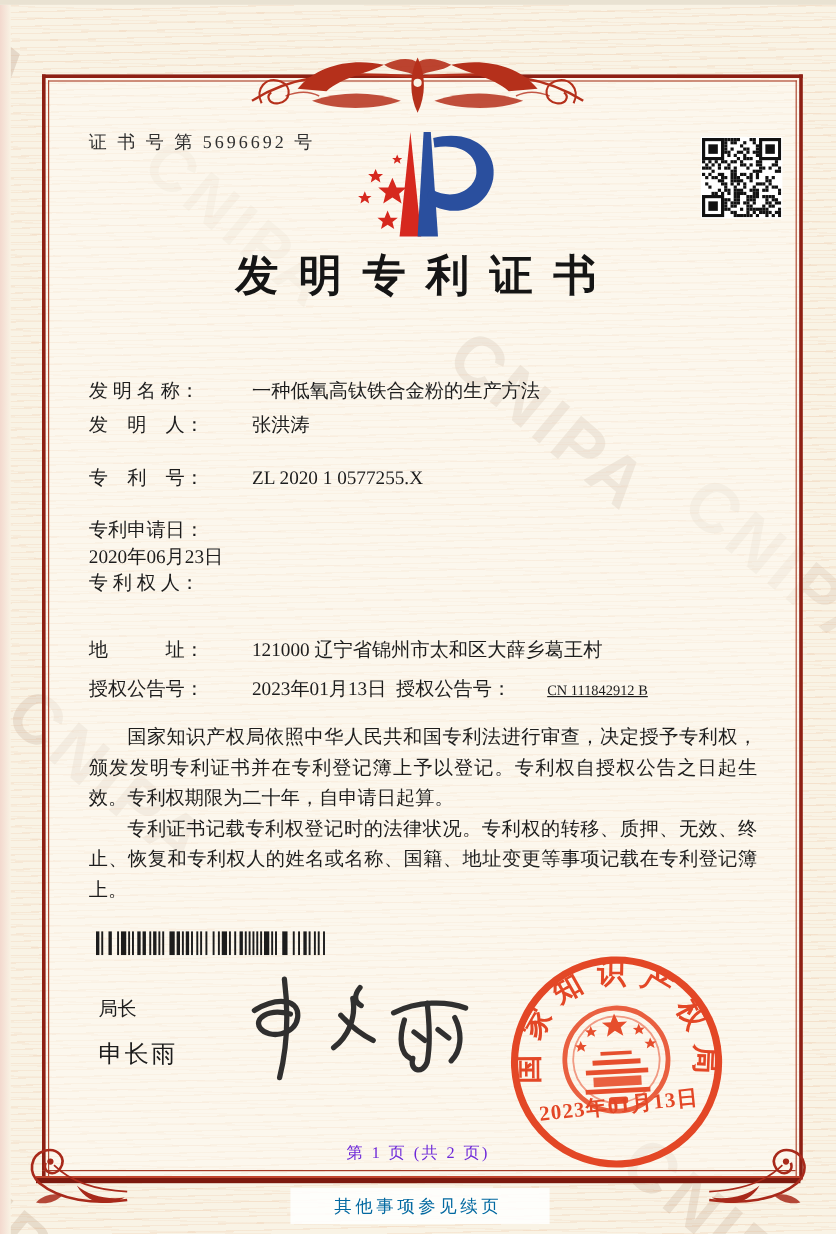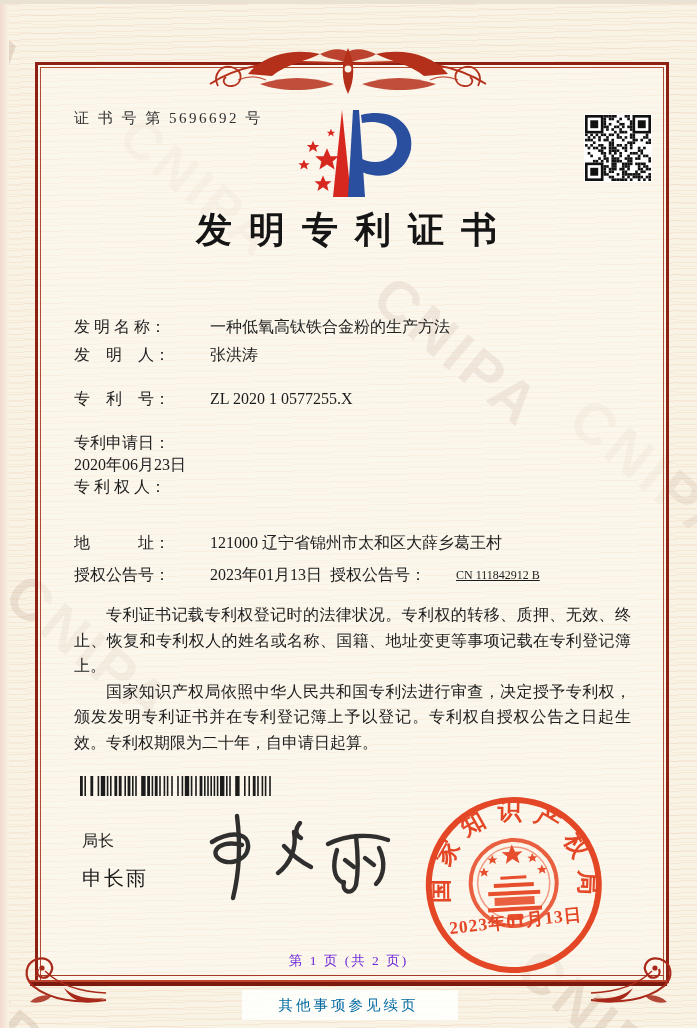--- a/index.html
+++ b/index.html
@@ -414,22 +414,22 @@
     </div>
     <div class="frow" style="top:264px;">
       <span class="lbl">授权公告号：</span>
       <span>2023年01月13日</span>
       <span class="lbl2">授权公告号：</span>
       <span class="val2">CN 111842912 B</span>
     </div>
   </div>
 
   <div class="paras">
+    <p>国家知识产权局依照中华人民共和国专利法进行审查，决定授予专利权，颁发发明专利证书并在专利登记簿上予以登记。专利权自授权公告之日起生效。专利权期限为二十年，自申请日起算。</p>
     <p>专利证书记载专利权登记时的法律状况。专利权的转移、质押、无效、终止、恢复和专利权人的姓名或名称、国籍、地址变更等事项记载在专利登记簿上。</p>
-    <p>国家知识产权局依照中华人民共和国专利法进行审查，决定授予专利权，颁发发明专利证书并在专利登记簿上予以登记。专利权自授权公告之日起生效。专利权期限为二十年，自申请日起算。</p>
   </div>
 
   <svg class="barcode" id="barcode" width="192" height="20" viewBox="0 0 192 20">
       <rect x="0" y="0" width="2.8" height="20" fill="#1c1c1c"></rect>
       <rect x="4.4" y="0" width="1.6" height="20" fill="#1c1c1c"></rect>
       <rect x="10.4" y="0" width="2.8" height="20" fill="#1c1c1c"></rect>
       <rect x="17.6" y="0" width="1.6" height="20" fill="#1c1c1c"></rect>
       <rect x="20.800000000000004" y="0" width="4.4" height="20" fill="#1c1c1c"></rect>
       <rect x="26.800000000000004" y="0" width="1.6" height="20" fill="#1c1c1c"></rect>
       <rect x="30.000000000000007" y="0" width="1.6" height="20" fill="#1c1c1c"></rect>

